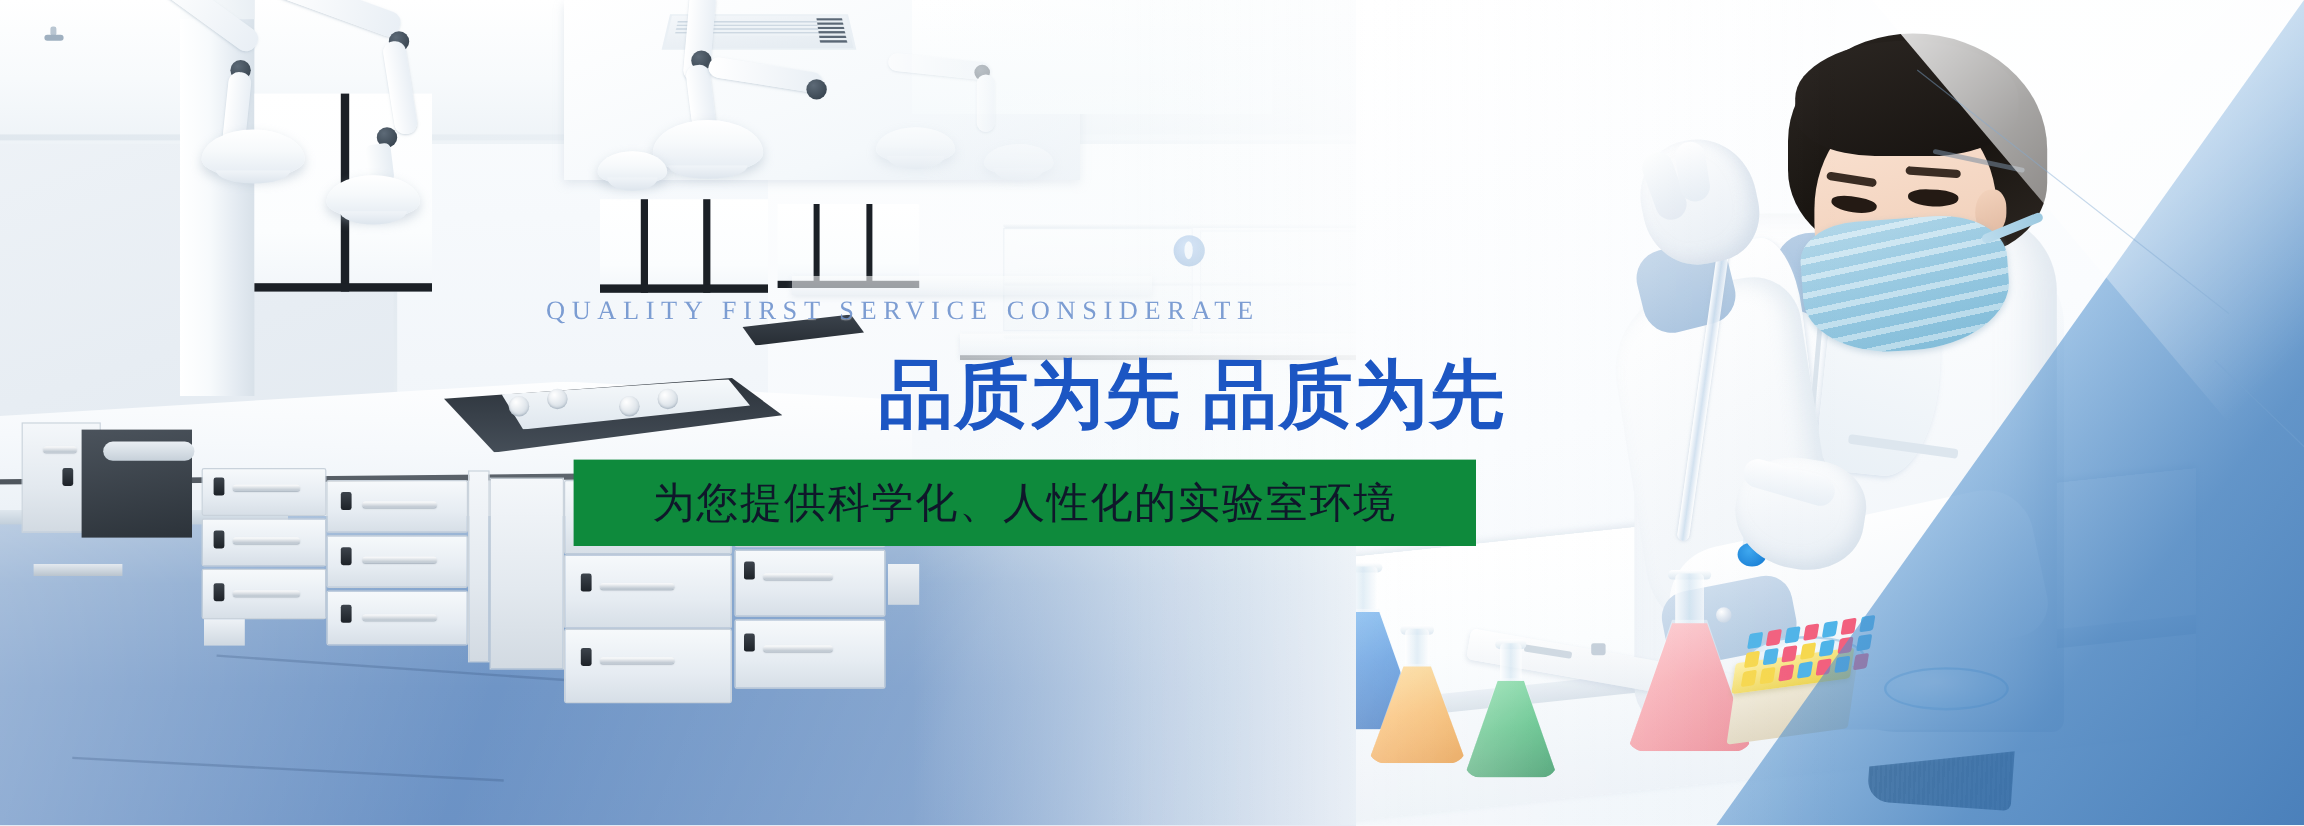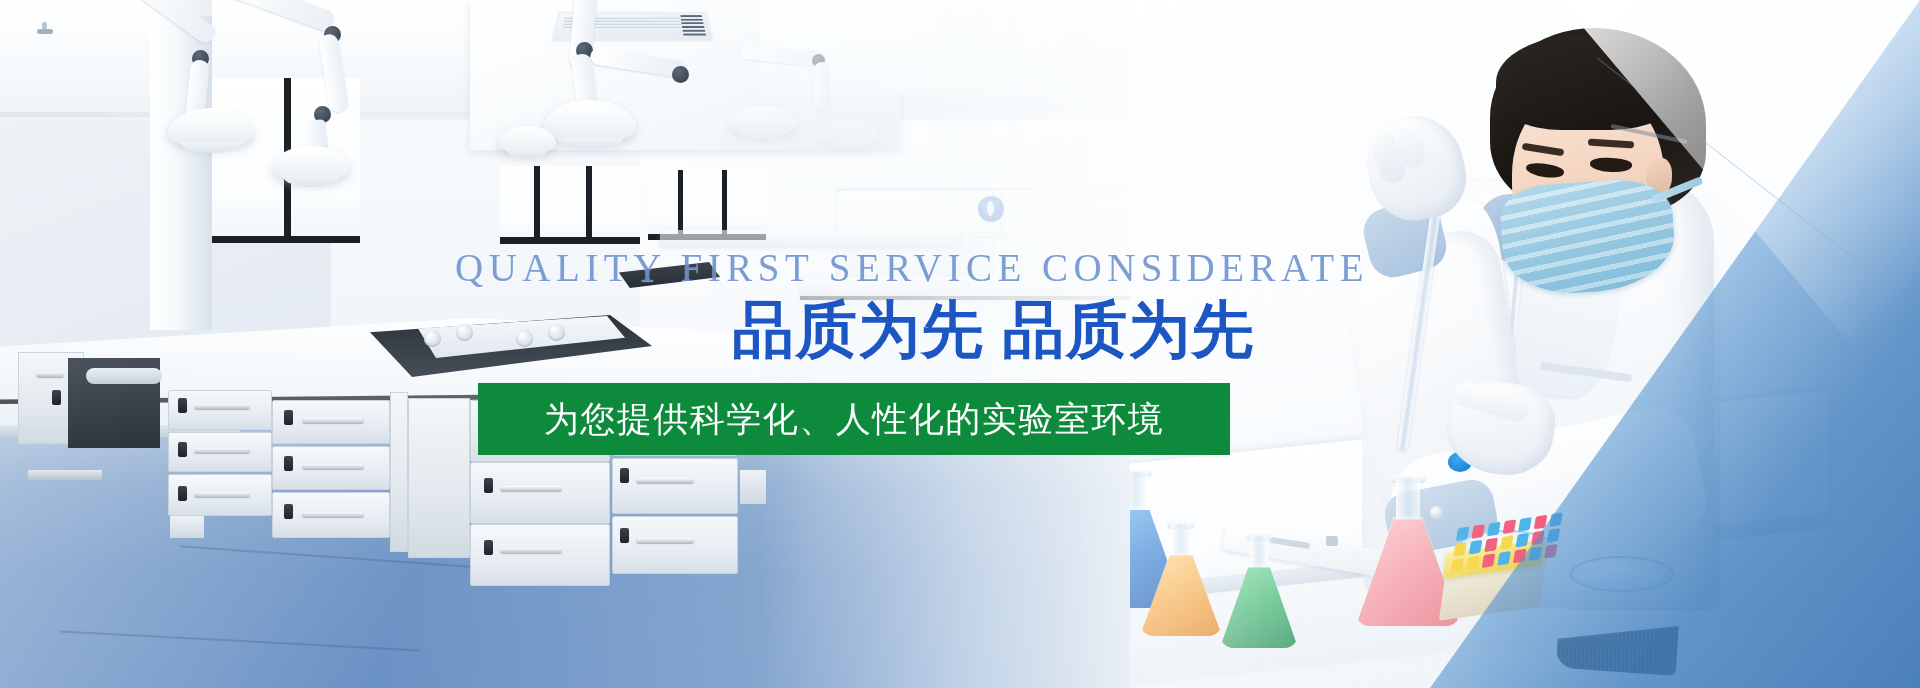--- a/index.html
+++ b/index.html
@@ -574,21 +574,21 @@
     background:linear-gradient(90deg,rgba(255,255,255,0) 0%,rgba(255,255,255,0) 48%,rgba(255,255,255,.10) 62%,rgba(255,255,255,0) 80%);
     pointer-events:none;
   }
 
   
   .text-block{ position:absolute; left:0; top:0; width:1920px; height:688px; }
 
   .eyebrow{
     position:absolute; left:455px; top:248px;
     font-family:"Liberation Serif", serif;
-    font-size:39px; line-height:1;
+    font-size:22px; line-height:1;
     letter-spacing:5.5px;
     color:#6f93ce;
     opacity:.9;
     white-space:nowrap;
     text-shadow:0 1px 1px rgba(255,255,255,.6);
   }
   .headline{
     position:absolute; left:732px; top:297px;
     font-size:62px; font-weight:bold; line-height:1.08;
     color:#1c56c3;
@@ -597,21 +597,21 @@
     text-shadow:0 1px 2px rgba(255,255,255,.45);
   }
   .green-bar{
     position:absolute; left:478px; top:383px;
     width:752px; height:72px;
     background:#0e8a3c;
   }
   .green-bar-text{
     position:absolute; left:0; top:0; width:100%; height:100%;
     display:flex; align-items:center; justify-content:center;
-    color:#ffffff; font-size:35px; letter-spacing:1.5px;
+    color:#0f172a; font-size:35px; letter-spacing:1.5px;
     white-space:nowrap;
   }
 </style>
 </head>
 <body>
 
 <div class="banner">
 
   <div class="lab-scene">
 

